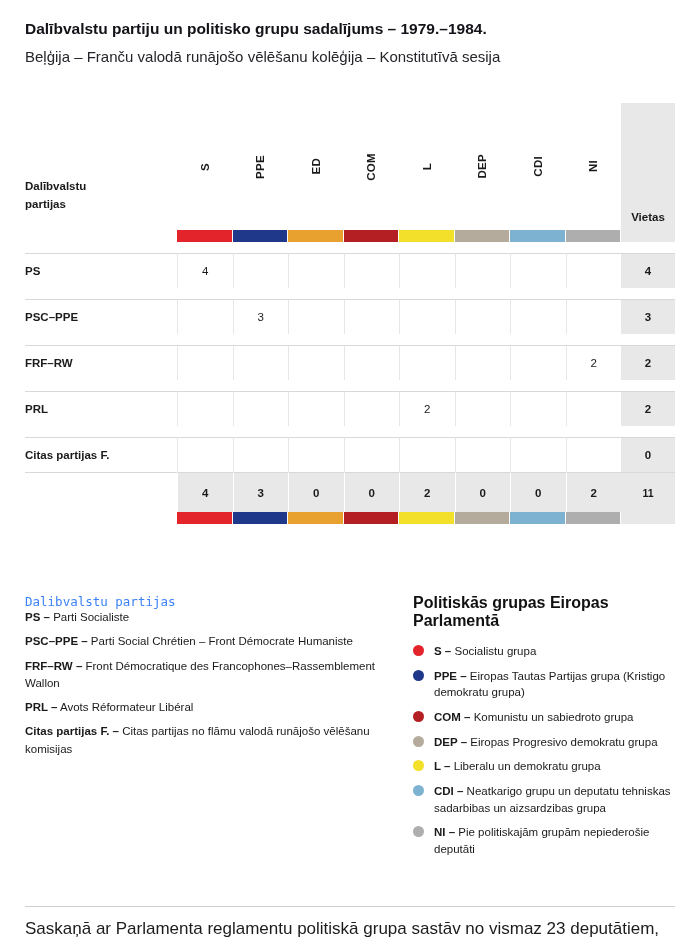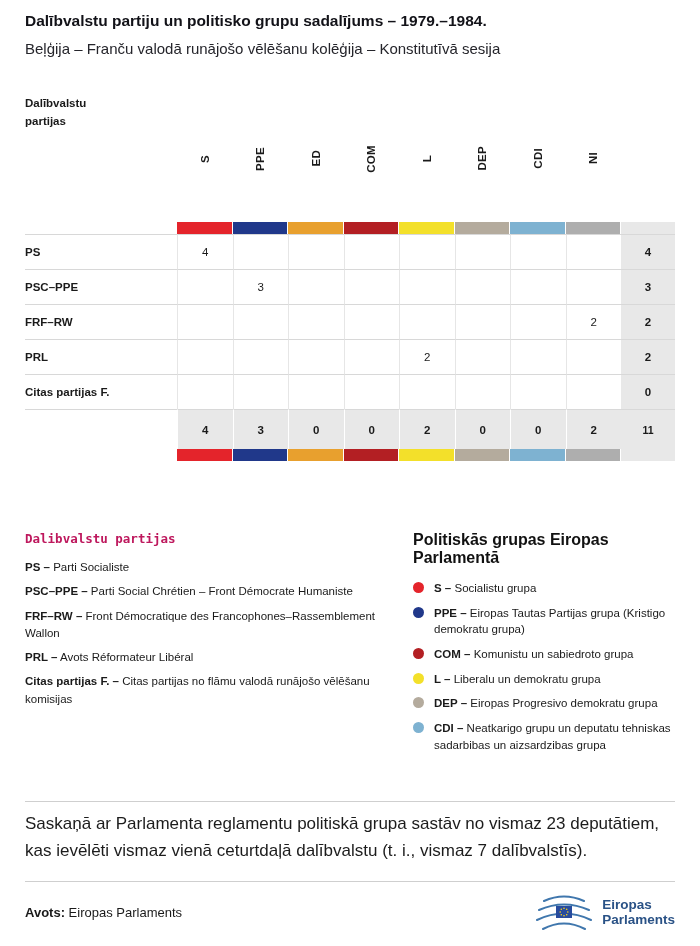--- a/index.html
+++ b/index.html
@@ -1,64 +1,64 @@
 <!DOCTYPE html>
 <html><head>
 <meta charset="utf-8">
 <style>
   * { margin:0; padding:0; box-sizing:border-box; }
   html,body { background:#ffffff; }
   body {
     width:700px; height:946px; overflow:hidden;
     font-family:"Liberation Sans", sans-serif; color:#1a1a1a;
   }
-  .page { width:700px; height:946px; padding:8px 25px 0; position:relative; }
+  .page { width:700px; height:946px; padding:16px 25px 0; position:relative; }
 
   .title { font-size:15.5px; font-weight:700; color:#121218; margin-top:4px; }
   .subtitle { font-size:15px; font-weight:400; color:#25252b; margin-top:10px; }
 
   
   .tbl { margin-top:38px; font-size:11.5px; }
   .trow { display:flex; }
   .c-label { width:152px; flex:none; }
   .c { width:55.5px; flex:none; }
   .c-vietas { width:54px; flex:none; background:#e8e8e8; }
 
   .thead { height:127px; }
-  .head-label { display:flex; align-items:flex-start; padding-bottom:16px; font-weight:700; }
+  .head-label { display:flex; align-items:flex-end; padding-bottom:16px; font-weight:700; }
   .head-label span { width:66px; overflow-wrap:anywhere; line-height:1.55; }
   .colhead { display:flex; align-items:center; justify-content:center; }
   .vtxt { writing-mode:vertical-rl; transform:rotate(180deg); font-weight:700; font-size:11.5px; letter-spacing:.3px; }
   .head-vietas { display:flex; align-items:flex-end; justify-content:center; font-weight:700; padding-bottom:7px; }
 
   .barrow { height:12px; }
   .barrow .bar { border-right:1px solid #ffffff; }
 
-  .drow { height:35px; }
+  .drow { height:35px;margin-top:11px; }
   .drow .c-label, .drow .c, .drow .c-vietas {
     border-top:1px solid #d8d8d8; display:flex; align-items:center;
   }
   .rlabel { font-weight:700; }
   .dcell { justify-content:center; border-left:1px solid #e6e6e6; }
   .scell { justify-content:center; font-weight:700; }
 
   .totrow { height:40px; }
   .totrow .c-label { border-top:1px solid #d8d8d8; }
   .totrow .c {
     background:#e8e8e8; display:flex; align-items:center; justify-content:center;
     font-weight:700; border-left:1px solid #ffffff; border-top:1px solid #d8d8d8;
   }
   .tseat { display:flex; align-items:center; justify-content:center; font-weight:700;
     font-size:10.5px; border-top:1px solid #d8d8d8; }
 
   
   .legends { display:flex; margin-top:70px; }
   .leg-left { width:388px; padding-right:26px; }
   .leg-right { width:262px; }
-  .leg-title-mono { font-family:"DejaVu Sans Mono", monospace; font-weight:700; font-size:12.5px; margin-bottom:13px; color:#be185d; }
+  .leg-title-mono { font-family:"DejaVu Sans Mono", monospace; font-weight:400; font-size:12.5px; color:#3b82f6; }
   .leg-title { font-weight:700; font-size:16px; margin-bottom:13px; color:#111; }
   .litem { font-size:11.5px; line-height:1.5; margin-bottom:7px; }
   .litem b { font-weight:700; }
   .gitem { display:flex; align-items:flex-start; margin-bottom:8px; font-size:11.5px; line-height:1.45; }
   .dot { width:11px; height:11px; border-radius:50%; flex:none; margin:2px 10px 0 0; background:#ccc; }
 
   
   .rule { border:none; border-top:1px solid #cfcfcf; margin-top:40px; }
   .note { font-size:17px; line-height:1.55; margin-top:9px; color:#1c1c1c; max-width:650px; }
   .rule2 { border:none; border-top:1px solid #cfcfcf; margin-top:17px; }
@@ -99,20 +99,23 @@
         </div>
       <div class="c colhead">
           <span class="vtxt">DEP</span>
         </div>
       <div class="c colhead">
           <span class="vtxt">CDI</span>
         </div>
       <div class="c colhead">
           <span class="vtxt">NI</span>
         </div>
+      <div class="c-vietas head-vietas">
+          <span>Vietas</span>
+        </div>
     </div>
 
     <div class="trow barrow">
       <div class="c-label"></div>
       <div class="c bar" style="background-color: rgb(228, 36, 43);"></div>
       <div class="c bar" style="background-color: rgb(32, 56, 138);"></div>
       <div class="c bar" style="background-color: rgb(232, 160, 46);"></div>
       <div class="c bar" style="background-color: rgb(179, 31, 35);"></div>
       <div class="c bar" style="background-color: rgb(243, 224, 42);"></div>
       <div class="c bar" style="background-color: rgb(180, 171, 157);"></div>
@@ -233,30 +236,34 @@
         </div>
       <div class="gitem">
           <span class="dot" style="background-color: rgb(32, 56, 138);"></span>
           <span><b>PPE –</b> <span>Eiropas Tautas Partijas grupa (Kristigo demokratu grupa)</span></span>
         </div>
       <div class="gitem">
           <span class="dot" style="background-color: rgb(179, 31, 35);"></span>
           <span><b>COM –</b> <span>Komunistu un sabiedroto grupa</span></span>
         </div>
       <div class="gitem">
+          <span class="dot" style="background-color: rgb(180, 171, 157);"></span>
+          <span><b>DEP –</b> <span>Eiropas Progresivo demokratu grupa</span></span>
+        </div>
+      <div class="gitem">
           <span class="dot" style="background-color: rgb(243, 224, 42);"></span>
           <span><b>L –</b> <span>Liberalu un demokratu grupa</span></span>
         </div>
       <div class="gitem">
-          <span class="dot" style="background-color: rgb(180, 171, 157);"></span>
-          <span><b>DEP –</b> <span>Eiropas Progresivo demokratu grupa</span></span>
-        </div>
-      <div class="gitem">
           <span class="dot" style="background-color: rgb(126, 178, 209);"></span>
           <span><b>CDI –</b> <span>Neatkarigo grupu un deputatu tehniskas sadarbibas un aizsardzibas grupa</span></span>
+        </div>
+      <div class="gitem">
+          <span class="dot" style="background-color: rgb(174, 174, 174);"></span>
+          <span><b>NI –</b> <span>Pie politiskajām grupām nepiederošie deputāti</span></span>
         </div>
     </div>
 
   </div>
 
   <hr class="rule">
   <p class="note">Saskaņā ar Parlamenta reglamentu politiskā grupa sastāv no vismaz 23 deputātiem, kas ievēlēti vismaz vienā ceturtdaļā dalībvalstu (t. i., vismaz 7 dalībvalstīs).</p>
   <hr class="rule2">
 
   <div class="bottom">

